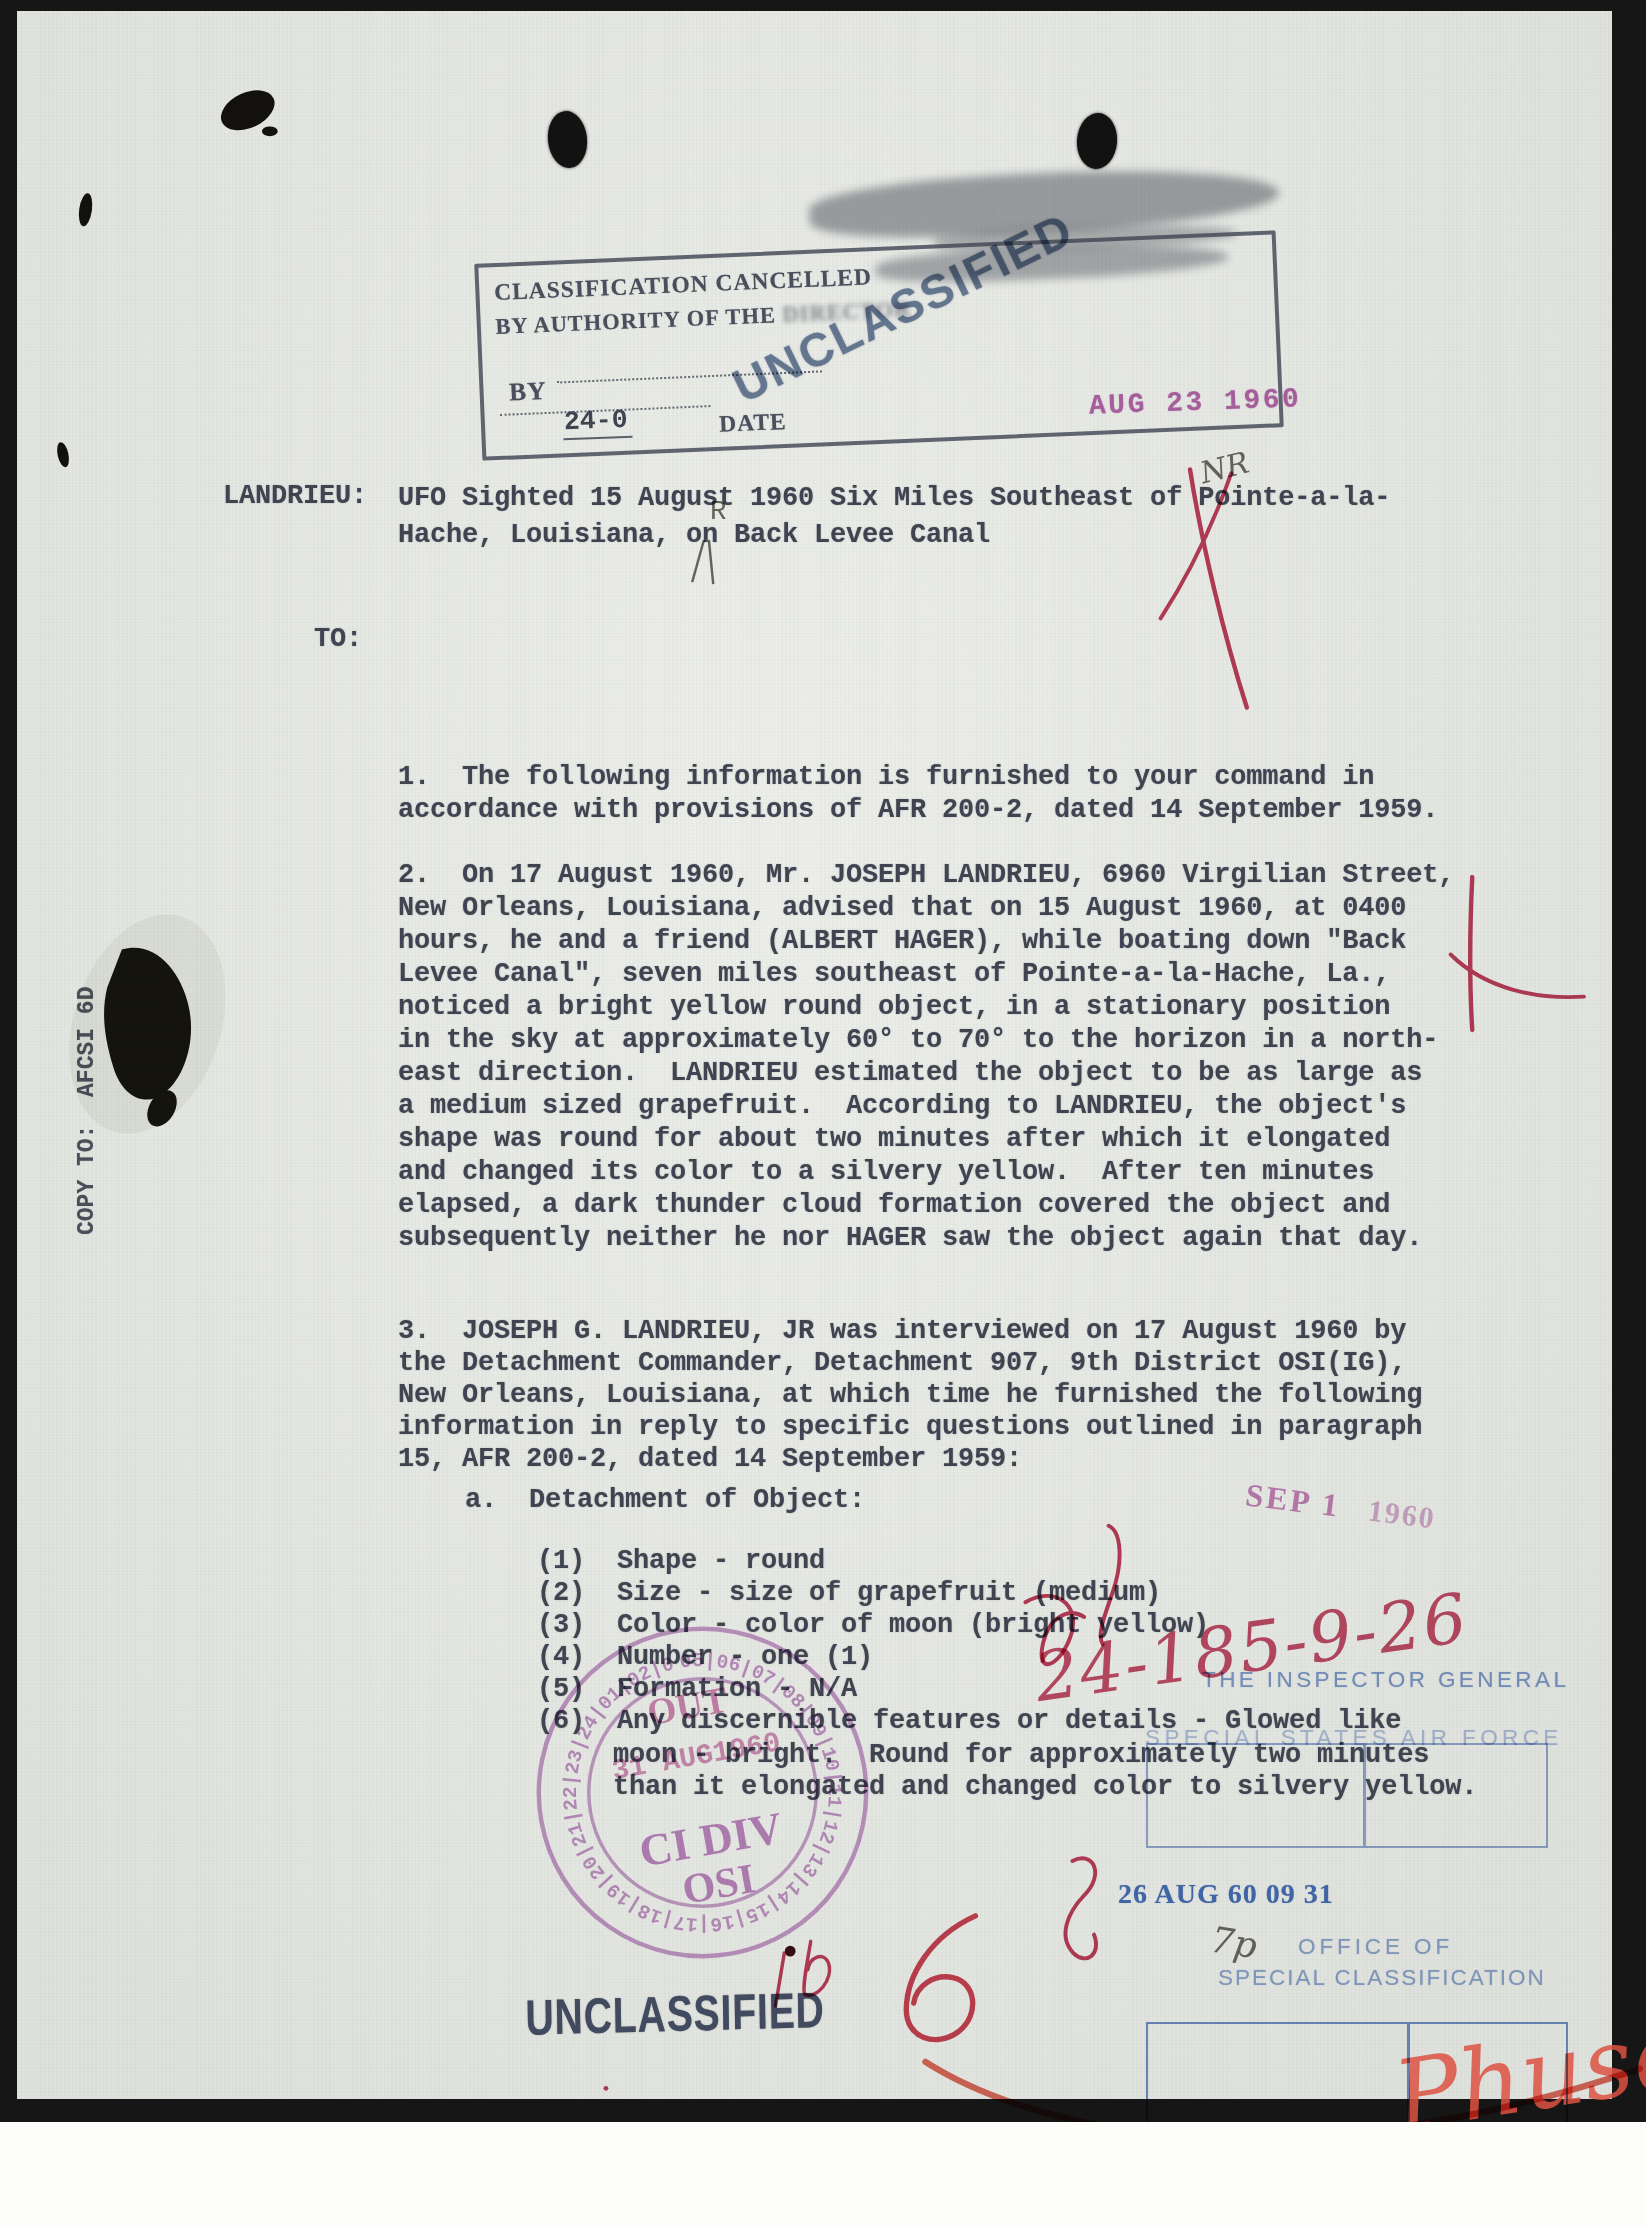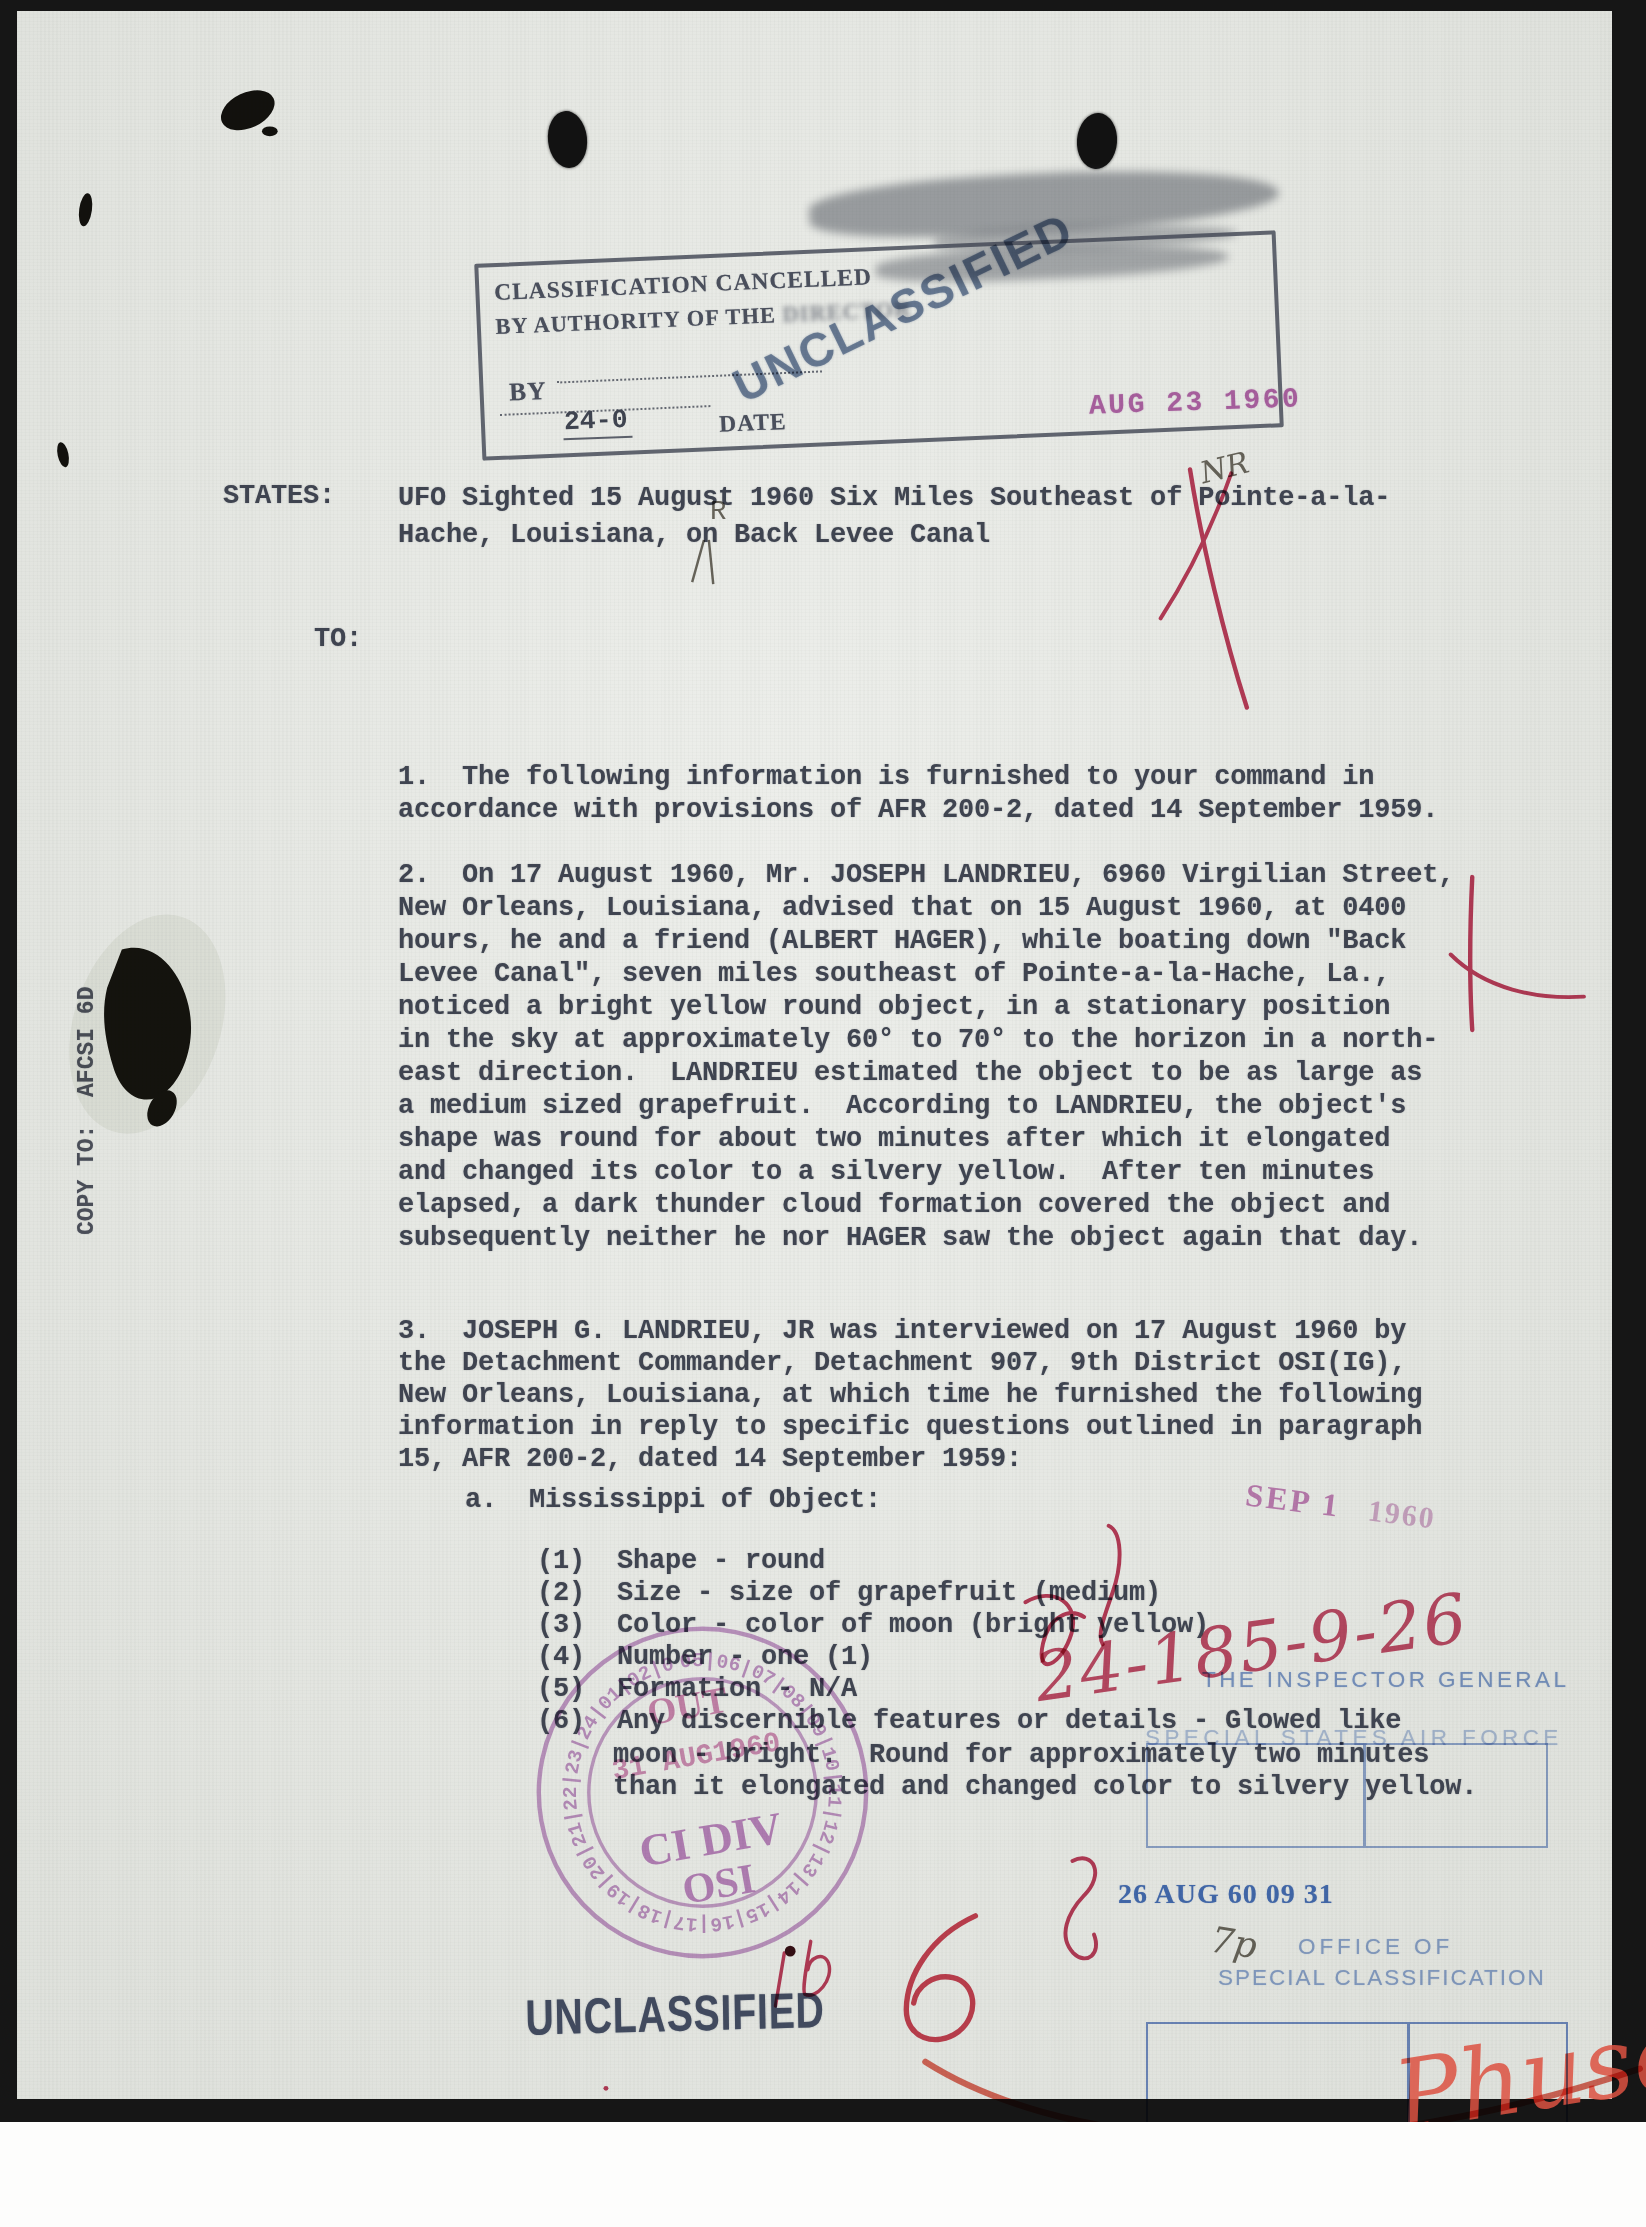--- a/index.html
+++ b/index.html
@@ -105,21 +105,21 @@
     <div class="dotline" style="left:74px;top:117px;width:265px;"></div>
     <div class="dotline" style="left:14.7px;top:147px;width:211px;"></div>
     <div class="stampserif" style="left:234px;top:153px;font-size:23.5px;">DATE</div>
   </div>
   <div id="note-240">24-0</div>
   <div id="aug-date">AUG 23 1960</div>
   <div id="diag-unclass">UNCLASSIFIED</div>
 
   <div id="copy-to">COPY TO:  AFCSI 6D</div>
 
-  <div class="tw" style="left:223px;top:480px;">STATES:</div>
+  <div class="tw" style="left:223px;top:480px;">LANDRIEU:</div>
   <div class="tw" style="left:398px;top:480px;line-height:37px;">UFO Sighted 15 August 1960 Six Miles Southeast of Pointe-a-la-
 Hache, Louisiana, on Back Levee Canal</div>
 
   <div class="tw" style="left:314px;top:623px;">TO:</div>
 
   <div class="tw" style="left:398px;top:761px;">1.  The following information is furnished to your command in
 accordance with provisions of AFR 200-2, dated 14 September 1959.</div>
   <div class="tw" style="left:398px;top:859px;">2.  On 17 August 1960, Mr. JOSEPH LANDRIEU, 6960 Virgilian Street,
 New Orleans, Louisiana, advised that on 15 August 1960, at 0400
 hours, he and a friend (ALBERT HAGER), while boating down "Back
@@ -131,21 +131,21 @@
 shape was round for about two minutes after which it elongated
 and changed its color to a silvery yellow.  After ten minutes
 elapsed, a dark thunder cloud formation covered the object and
 subsequently neither he nor HAGER saw the object again that day.</div>
   <div class="tw" style="left:398px;top:1285px;line-height:32px;margin-top:30px;">3.  JOSEPH G. LANDRIEU, JR was interviewed on 17 August 1960 by
 the Detachment Commander, Detachment 907, 9th District OSI(IG),
 New Orleans, Louisiana, at which time he furnished the following
 information in reply to specific questions outlined in paragraph
 15, AFR 200-2, dated 14 September 1959:</div>
 
-  <div class="tw" style="left:465px;top:1484px;">a.  Mississippi of Object:</div>
+  <div class="tw" style="left:465px;top:1484px;">a.  Detachment of Object:</div>
   <div class="tw" style="left:537px;top:1545px;line-height:32px;">(1)  Shape - round
 (2)  Size - size of grapefruit (medium)
 (3)  Color - color of moon (bright yellow)
 (4)  Number - one (1)
 (5)  Formation - N/A
 (6)  Any discernible features or details - Glowed like</div>
   <div class="tw" style="left:613px;top:1739px;line-height:32px;">moon - bright.  Round for approximately two minutes
 than it elongated and changed color to silvery yellow.</div>
 
   <div class="pencil" style="left:1200px;top:450px;font-size:30px;transform:rotate(-14deg);">NR</div>

